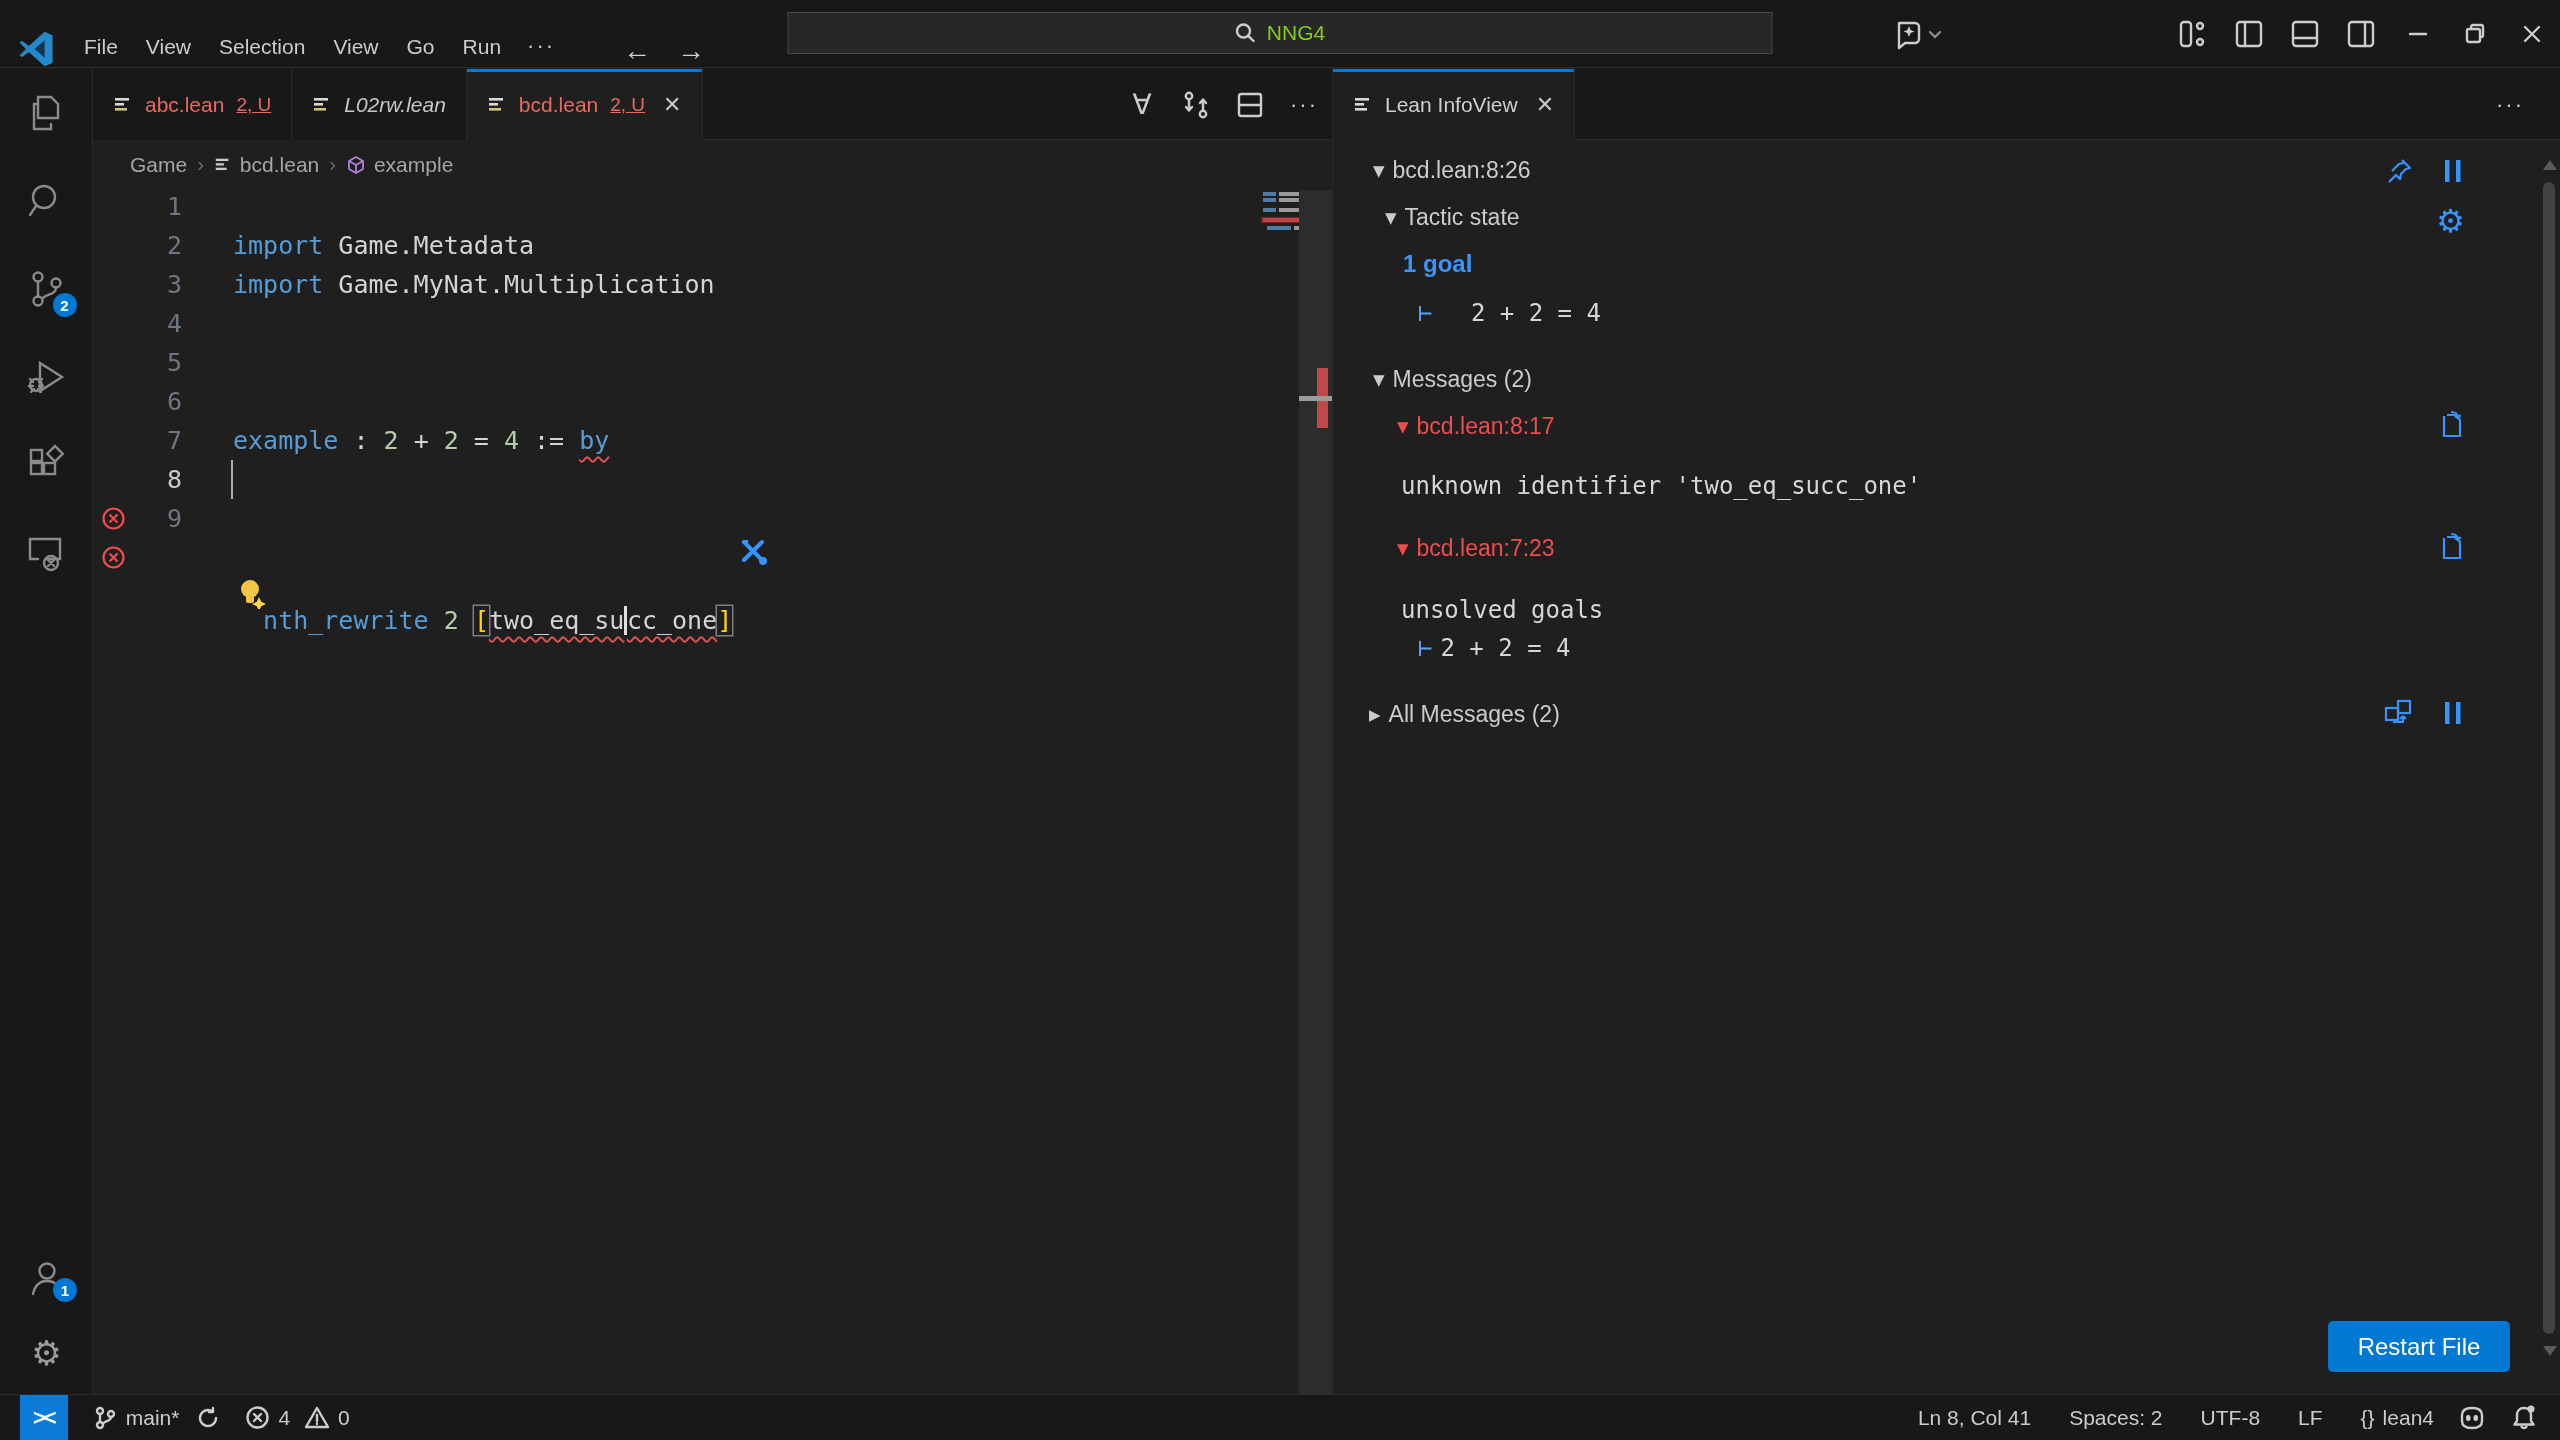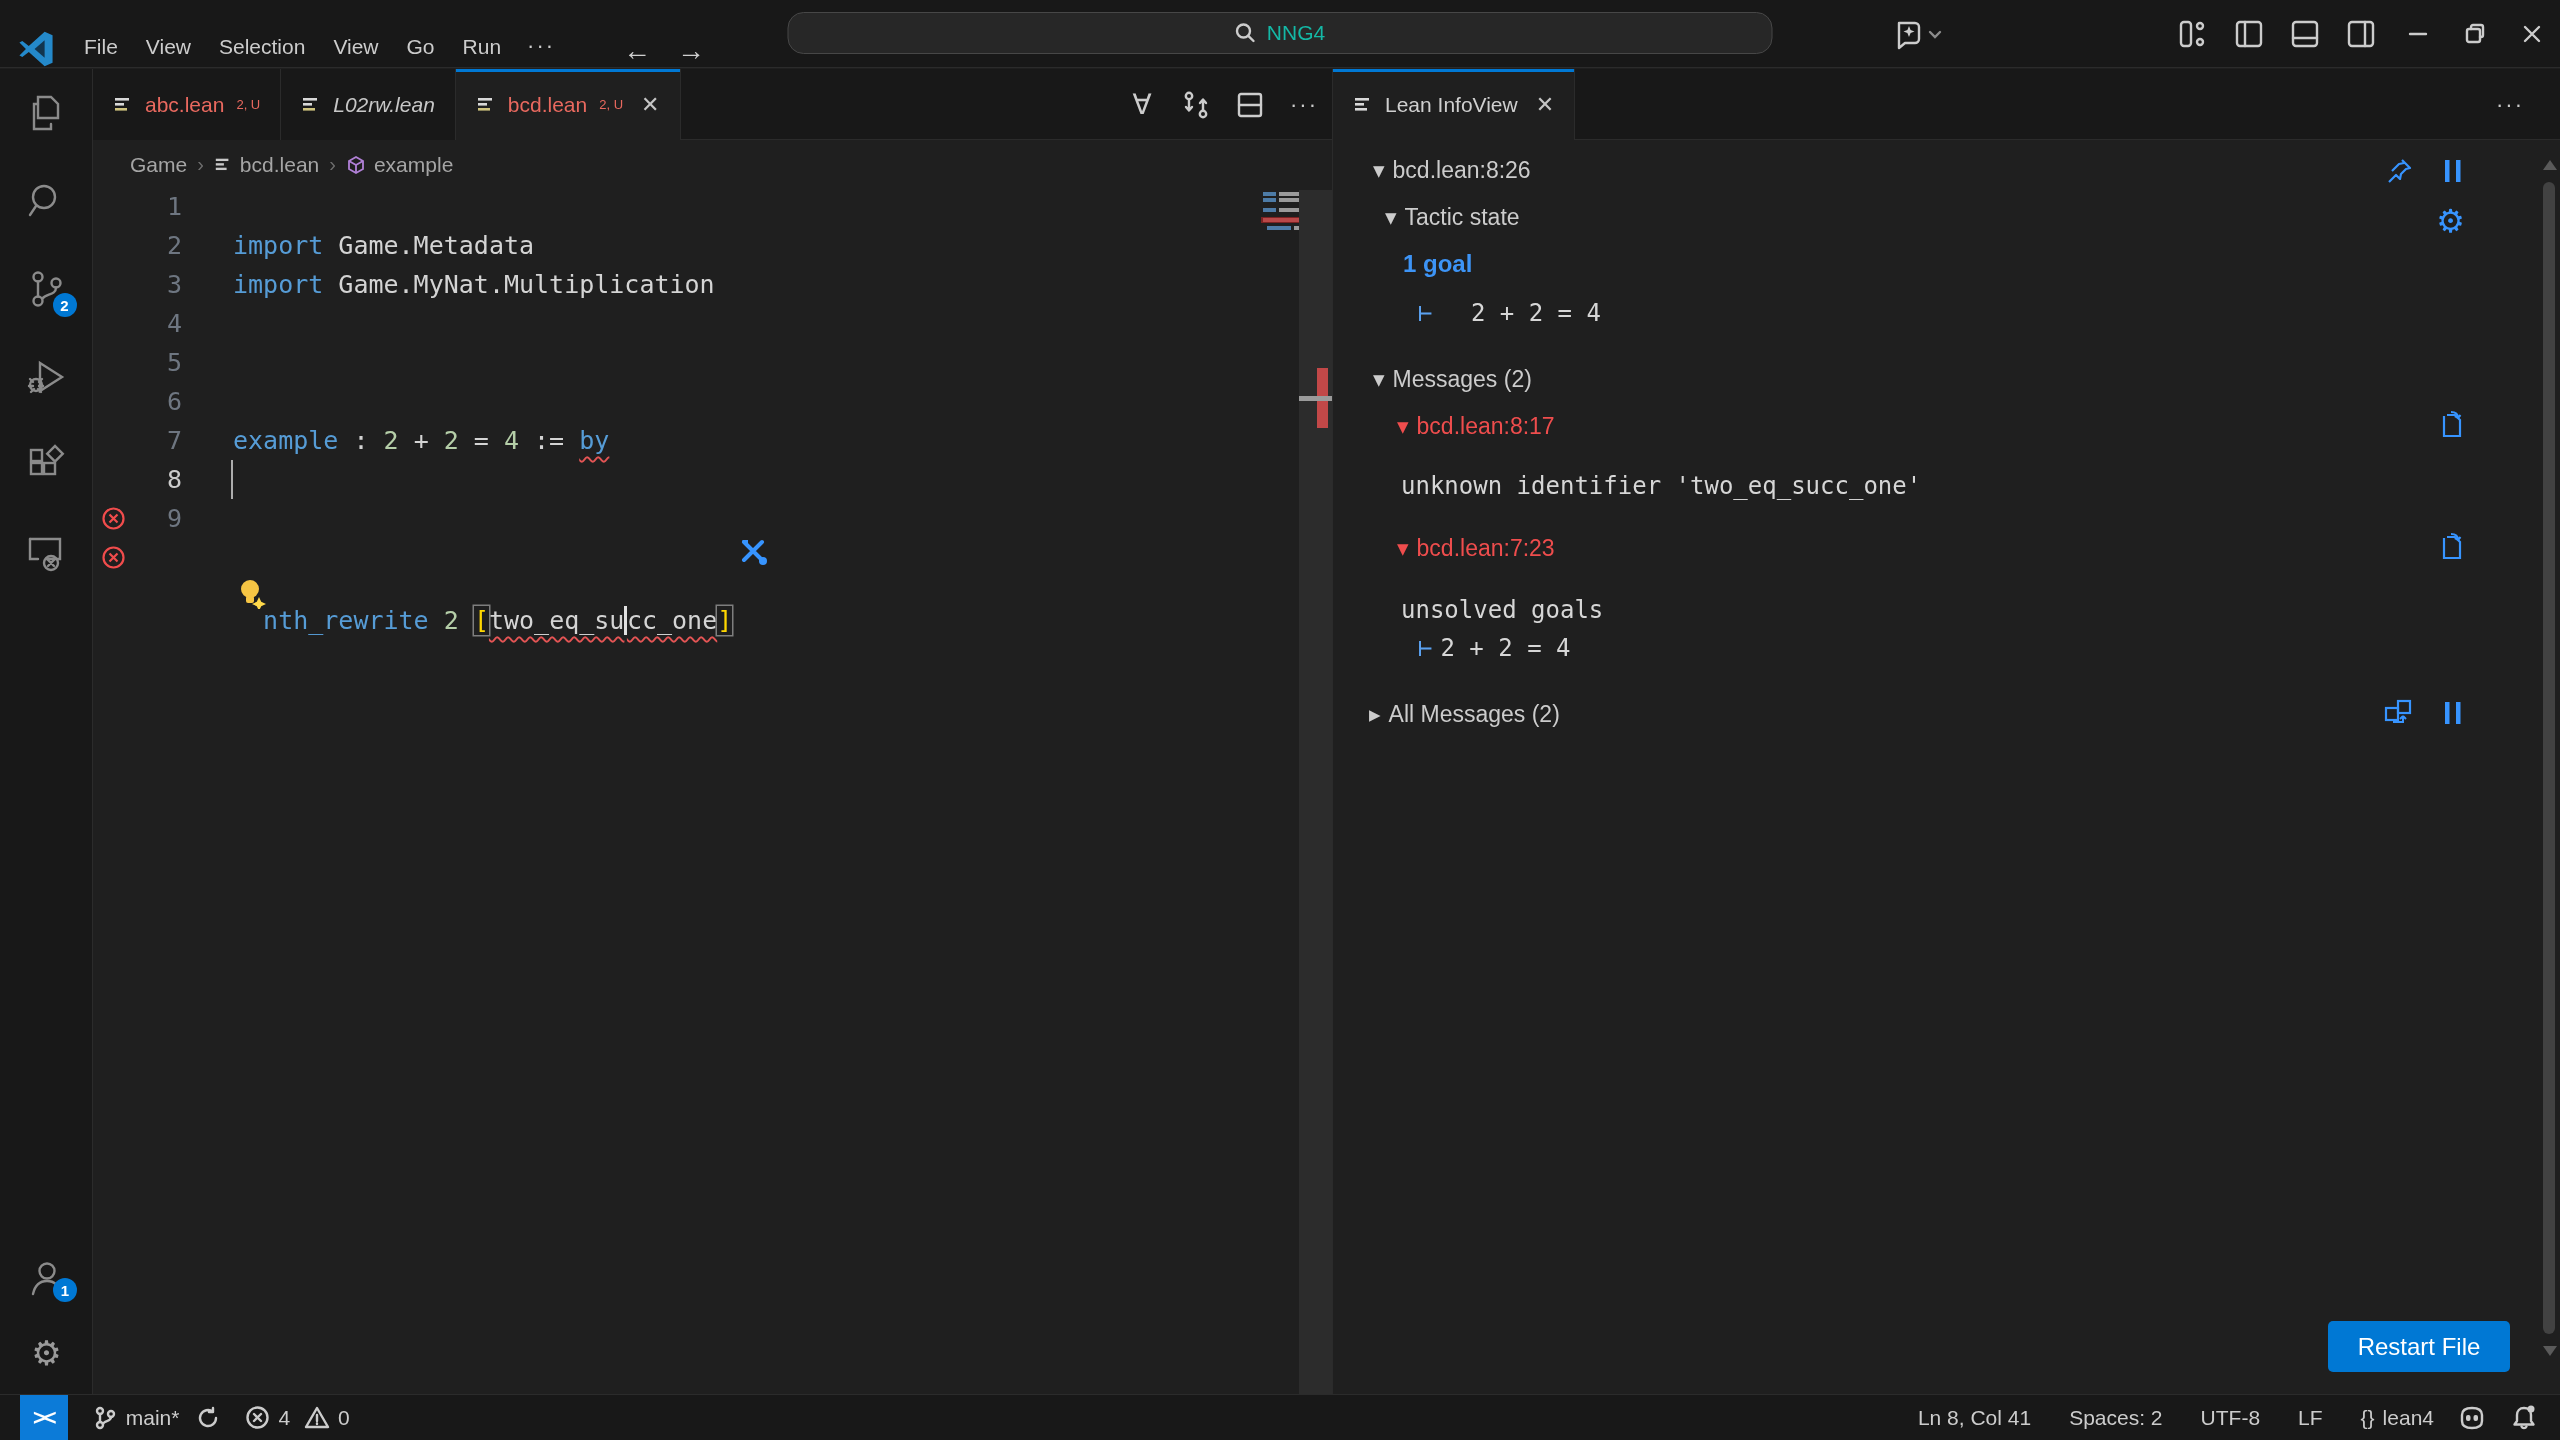--- a/index.html
+++ b/index.html
@@ -8,22 +8,22 @@
   .app { position:relative; width:2560px; height:1440px; }
 
   
   .titlebar { position:absolute; top:0; left:0; right:0; height:68px; background:#181818;
     border-bottom:1px solid #2b2b2b; display:flex; align-items:flex-end; }
   .vscode-logo { width:36px; height:36px; margin:0 16px 0 18px; }
   .menu-item { font-size:21px; color:#cccccc; padding:8px 14px; border-radius:6px; cursor:default; }
   .menu-more { font-size:22px; color:#cccccc; padding:8px 12px; letter-spacing:2px; }
   .nav-arrows { display:flex; gap:26px; margin-left:56px; font-size:28px; color:#cfcfcf; }
   .cmd-center { position:absolute; left:50%; top:12px; transform:translateX(-50%);
-    width:985px; height:42px; background:#272727; border:1px solid #474747; border-radius:16px;
-    display:flex; align-items:center; justify-content:center; gap:10px; color:#14b8a6; font-size:21px; }
+    width:985px; height:42px; background:#272727; border:1px solid #474747; border-radius:0;
+    display:flex; align-items:center; justify-content:center; gap:10px; color:#84cc16; font-size:21px; }
   .tb-right { position:absolute; right:0; top:0; height:68px; display:flex; align-items:center; }
   .tb-icon { width:56px; height:68px; display:flex; align-items:center; justify-content:center; }
   .copilot-wrap { display:flex; align-items:center; margin-right:222px; }
   .layout-group { display:flex; }
   .win-controls { display:flex; }
   .win-btn { width:57px; height:68px; display:flex; align-items:center; justify-content:center; }
 
   svg.ic { display:block; }
   .stroke { fill:none; stroke:#cccccc; stroke-width:2.4; stroke-linecap:round; stroke-linejoin:round; }
   .stroke-dim { fill:none; stroke:#8b8b8b; stroke-width:2.4; stroke-linecap:round; }
@@ -44,21 +44,21 @@
   
   .editor-area { width:1239px; background:#1f1f1f; position:relative; }
   .tabbar { height:71px; background:#181818; border-bottom:1px solid #2b2b2b; display:flex; position:relative; }
   .tab { height:71px; display:flex; align-items:center; gap:12px; padding:0 20px; border-right:1px solid #2b2b2b;
     background:#181818; font-size:21px; position:relative; }
   .tab.active { background:#1f1f1f; }
   .tab.active::before { content:""; position:absolute; top:0; left:0; right:0; height:3px; background:#0078d4; }
   .tab .tab-label { white-space:nowrap; }
   .tab.err-file .tab-label, .tab.err-file .tab-deco { color:#e9695f; }
   .tab.preview .tab-label { font-style:italic; color:#c7c7c7; }
-  .tab-deco { font-size:13px; }
+  .tab-deco { font-size:19px;text-decoration:underline; }
   .tab-close { font-size:22px; color:#c5c5c5; margin-left:6px; }
   .editor-actions { position:absolute; right:8px; top:0; height:71px; display:flex; align-items:center; gap:14px; }
   .ea-icon { width:40px; height:40px; display:flex; align-items:center; justify-content:center;
     color:#cccccc; font-size:27px; }
   .forall-glyph { font-family:"DejaVu Sans", sans-serif; font-size:28px; }
 
   .breadcrumbs { height:49px; display:flex; align-items:center; gap:10px; padding-left:37px;
     font-size:21px; color:#a5a5a5; background:#1f1f1f; }
   .bc-sep { color:#6e6e6e; font-size:20px; }
   .bc-part { display:flex; align-items:center; gap:8px; }

